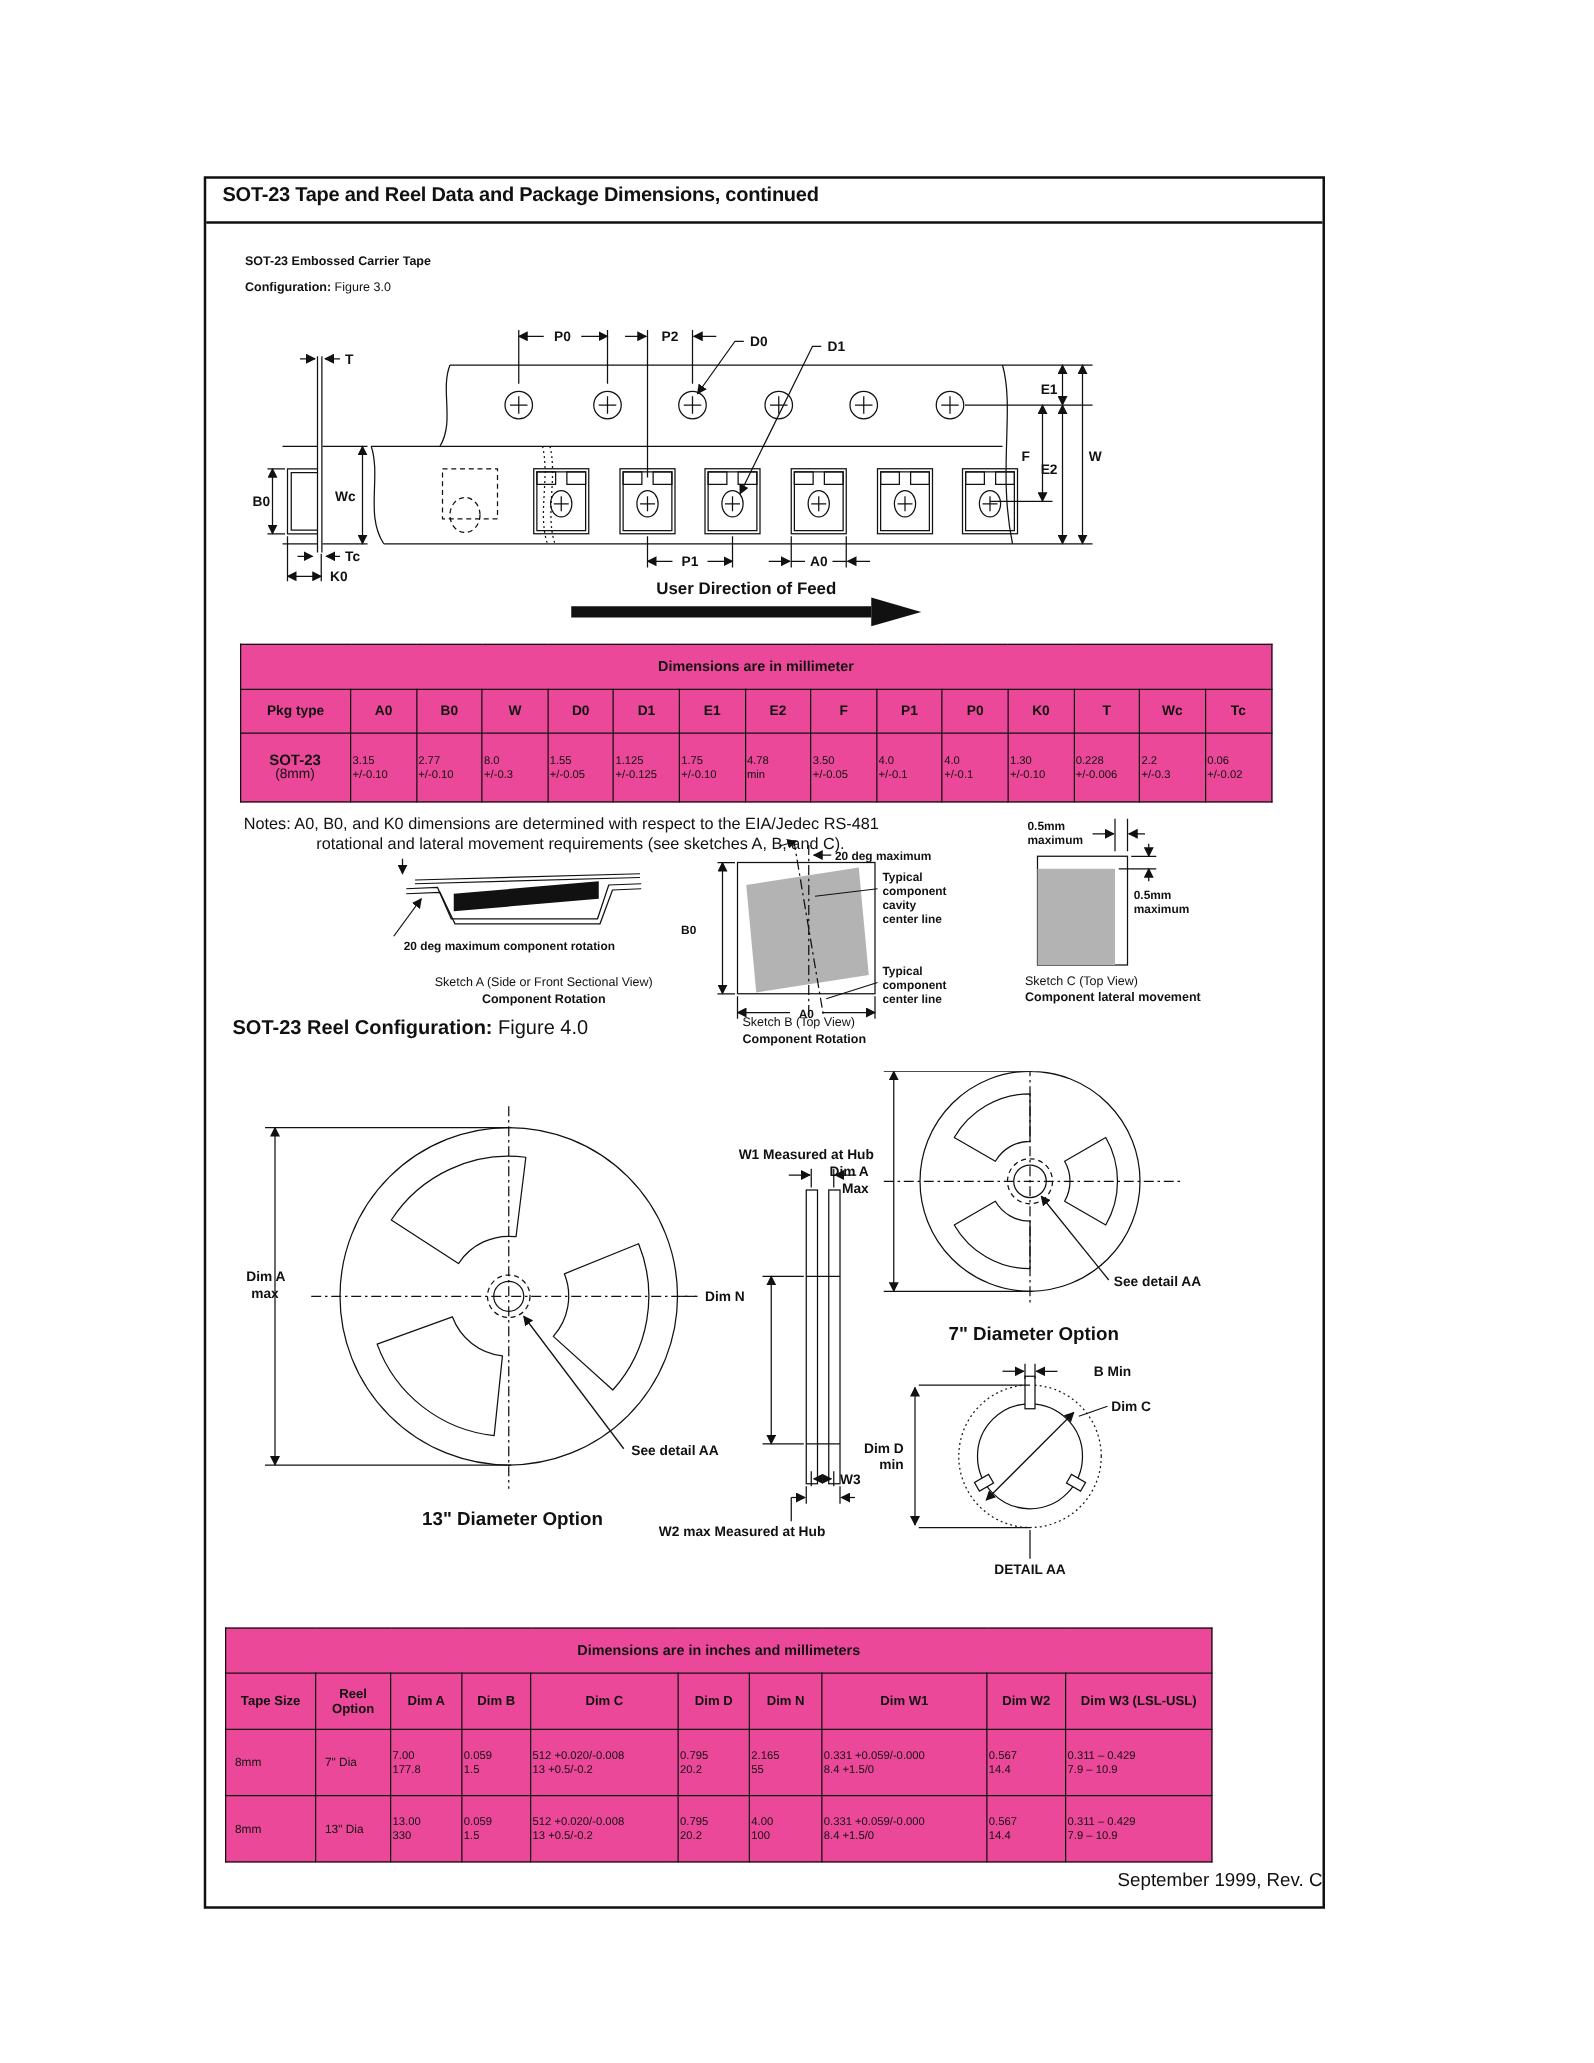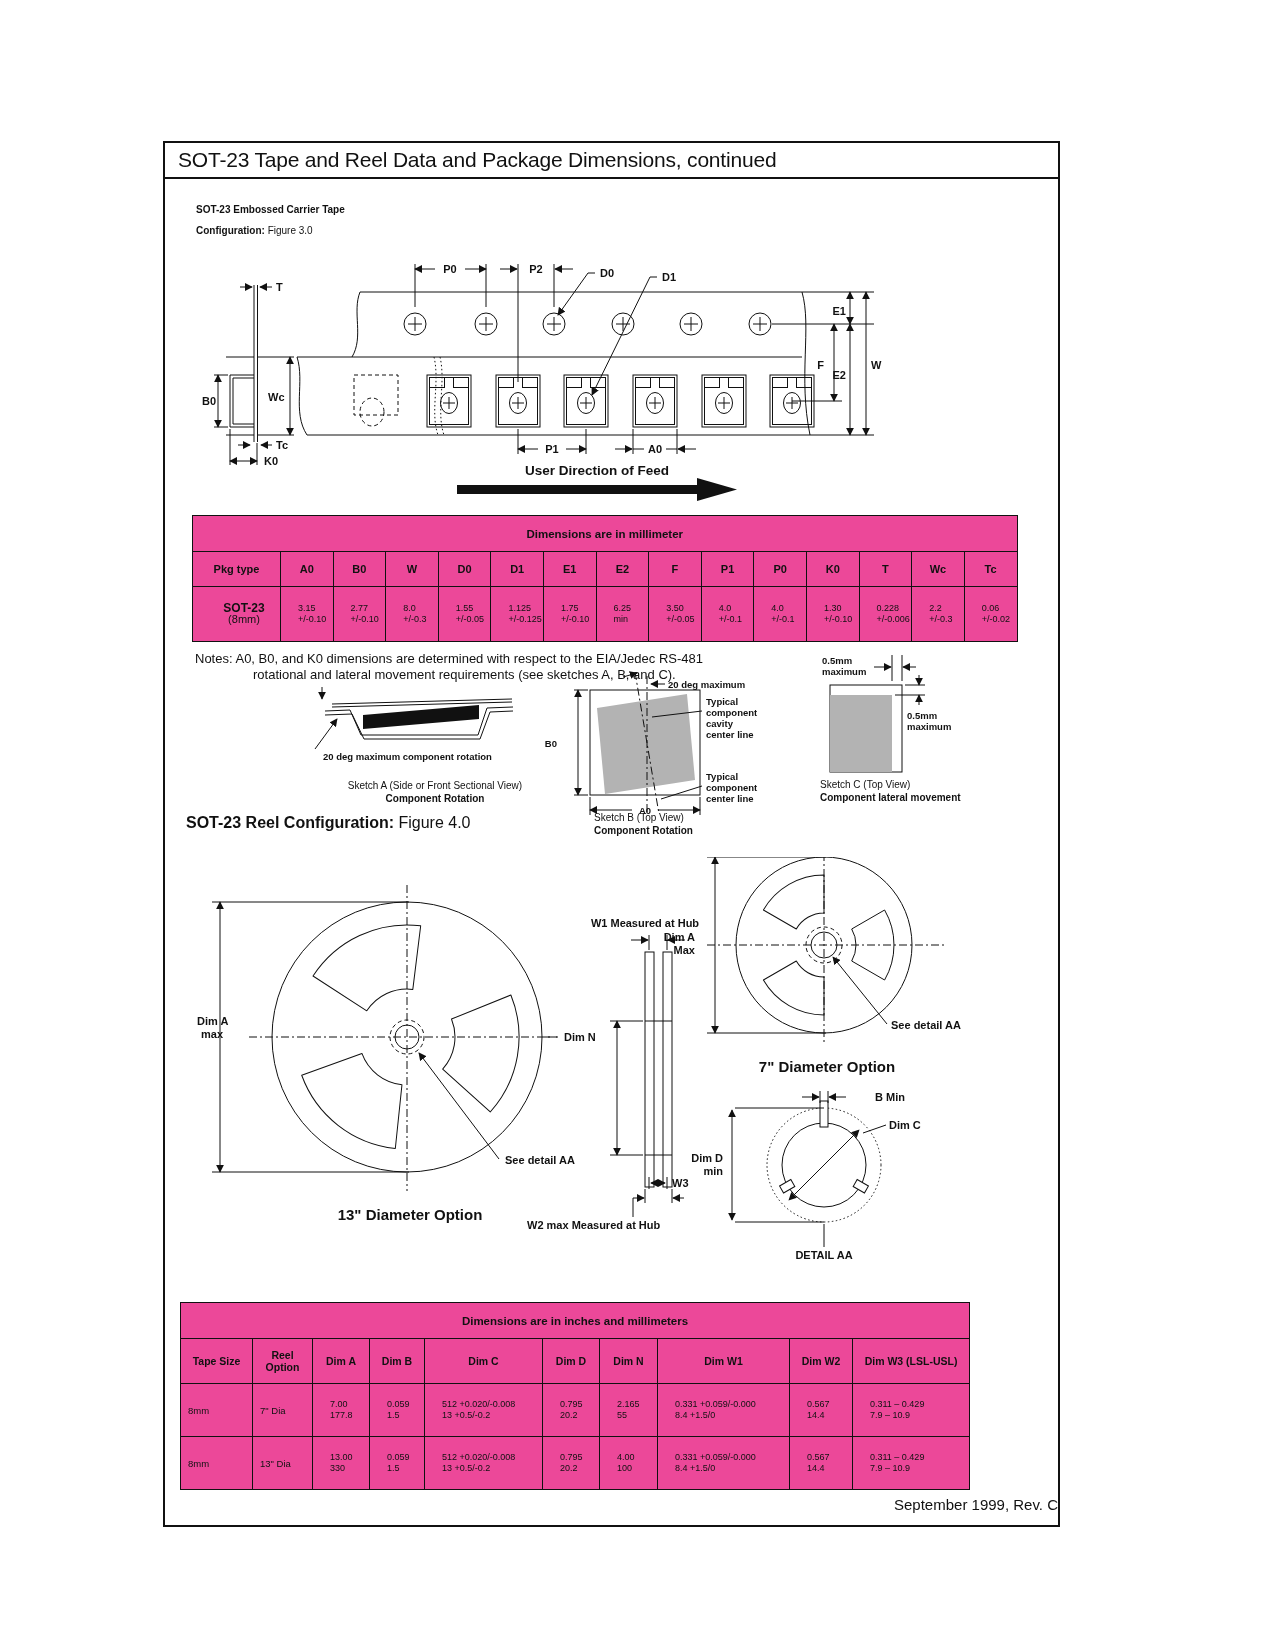--- a/index.html
+++ b/index.html
@@ -1,20 +1,20 @@
 <!DOCTYPE html>
 <html><head>
 <meta charset="utf-8">
 <style>
   html,body{margin:0;padding:0;background:#e8e8e8;}
   .page{position:relative;width:1275px;height:1650px;background:#ffffff;
         font-family:"Liberation Sans",sans-serif;color:#111;overflow:hidden;}
   .box{position:absolute;left:163px;top:141px;width:893px;height:1382px;border:2px solid #111;}
   .titlebar{position:absolute;left:0;top:0;width:100%;height:34px;border-bottom:2px solid #111;}
-  .titlebar h1{margin:0;padding:5px 0 0 13px;font-size:21px;font-weight:normal;letter-spacing:-0.2px;}
+  .titlebar h1{margin:0;padding:5px 0 0 13px;font-size:16px;font-weight:bold;letter-spacing:-0.2px;}
   .subhead{position:absolute;left:31px;top:56px;font-size:10px;font-weight:bold;line-height:21px;}
   .subhead .norm{font-weight:normal;}
   .fig4head{position:absolute;left:21px;top:671px;font-size:16px;font-weight:bold;}
   .fig4head .norm{font-weight:normal;}
   .notes{position:absolute;left:30px;top:508px;font-size:13px;line-height:16px;}
   .notes .l2{padding-left:58px;}
   svg{position:absolute;}
   svg text{font-family:"Liberation Sans",sans-serif;fill:#111;}
   .dim{font-size:11px;font-weight:bold;}
   .dimsm{font-size:9.5px;font-weight:bold;}
@@ -22,21 +22,21 @@
   .capb{font-size:10px;font-weight:bold;}
   .big{font-size:15px;font-weight:bold;}
   .feed{font-size:13.5px;font-weight:bold;}
   table{border-collapse:collapse;table-layout:fixed;position:absolute;background:#ec4899;}
   table,td,th{border:1px solid #111;}
   .t1{left:27px;top:372px;width:825px;}
   .t2{left:15px;top:1159px;width:789px;}
   th.ttl{font-size:11.5px;font-weight:bold;height:33px;}
   .t1 th.hd{font-size:11px;font-weight:bold;height:34px;padding:0;}
   .t2 th.hd{font-size:10.5px;font-weight:bold;height:44px;padding:0 2px;}
-  td.val{font-size:9px;line-height:11px;vertical-align:middle;padding:4px 2px 4px 17px;height:46px;}
+  td.val{font-size:9px;line-height:11px;vertical-align:middle;padding:4px 2px 4px 1px;height:46px;}
   td.pkg{text-align:center;font-size:12px;font-weight:bold;}
   td.pkg .sub{font-size:11px;font-weight:normal;}
   .t2 td.val{height:44px;}
   .t2 td.lbl{font-size:9.5px;padding-left:7px;}
   .footer{position:absolute;right:217px;top:1496px;font-size:15px;}
   .k{stroke:#111;fill:none;stroke-width:1;}
   .kd{stroke:#111;fill:none;stroke-width:1;stroke-dasharray:8 3 2 3;}
   .kdash{stroke:#111;fill:none;stroke-width:1;stroke-dasharray:4 3;}
   .kdot{stroke:#111;fill:none;stroke-width:1;stroke-dasharray:1.5 2.5;}
 </style>
@@ -229,21 +229,21 @@
             </td>
         <td class="val">
               <div>1.125</div>
               <div>+/-0.125</div>
             </td>
         <td class="val">
               <div>1.75</div>
               <div>+/-0.10</div>
             </td>
         <td class="val">
-              <div>6.25</div>
+              <div>4.78</div>
               <div>min</div>
             </td>
         <td class="val">
               <div>3.50</div>
               <div>+/-0.05</div>
             </td>
         <td class="val">
               <div>4.0</div>
               <div>+/-0.1</div>
             </td>

